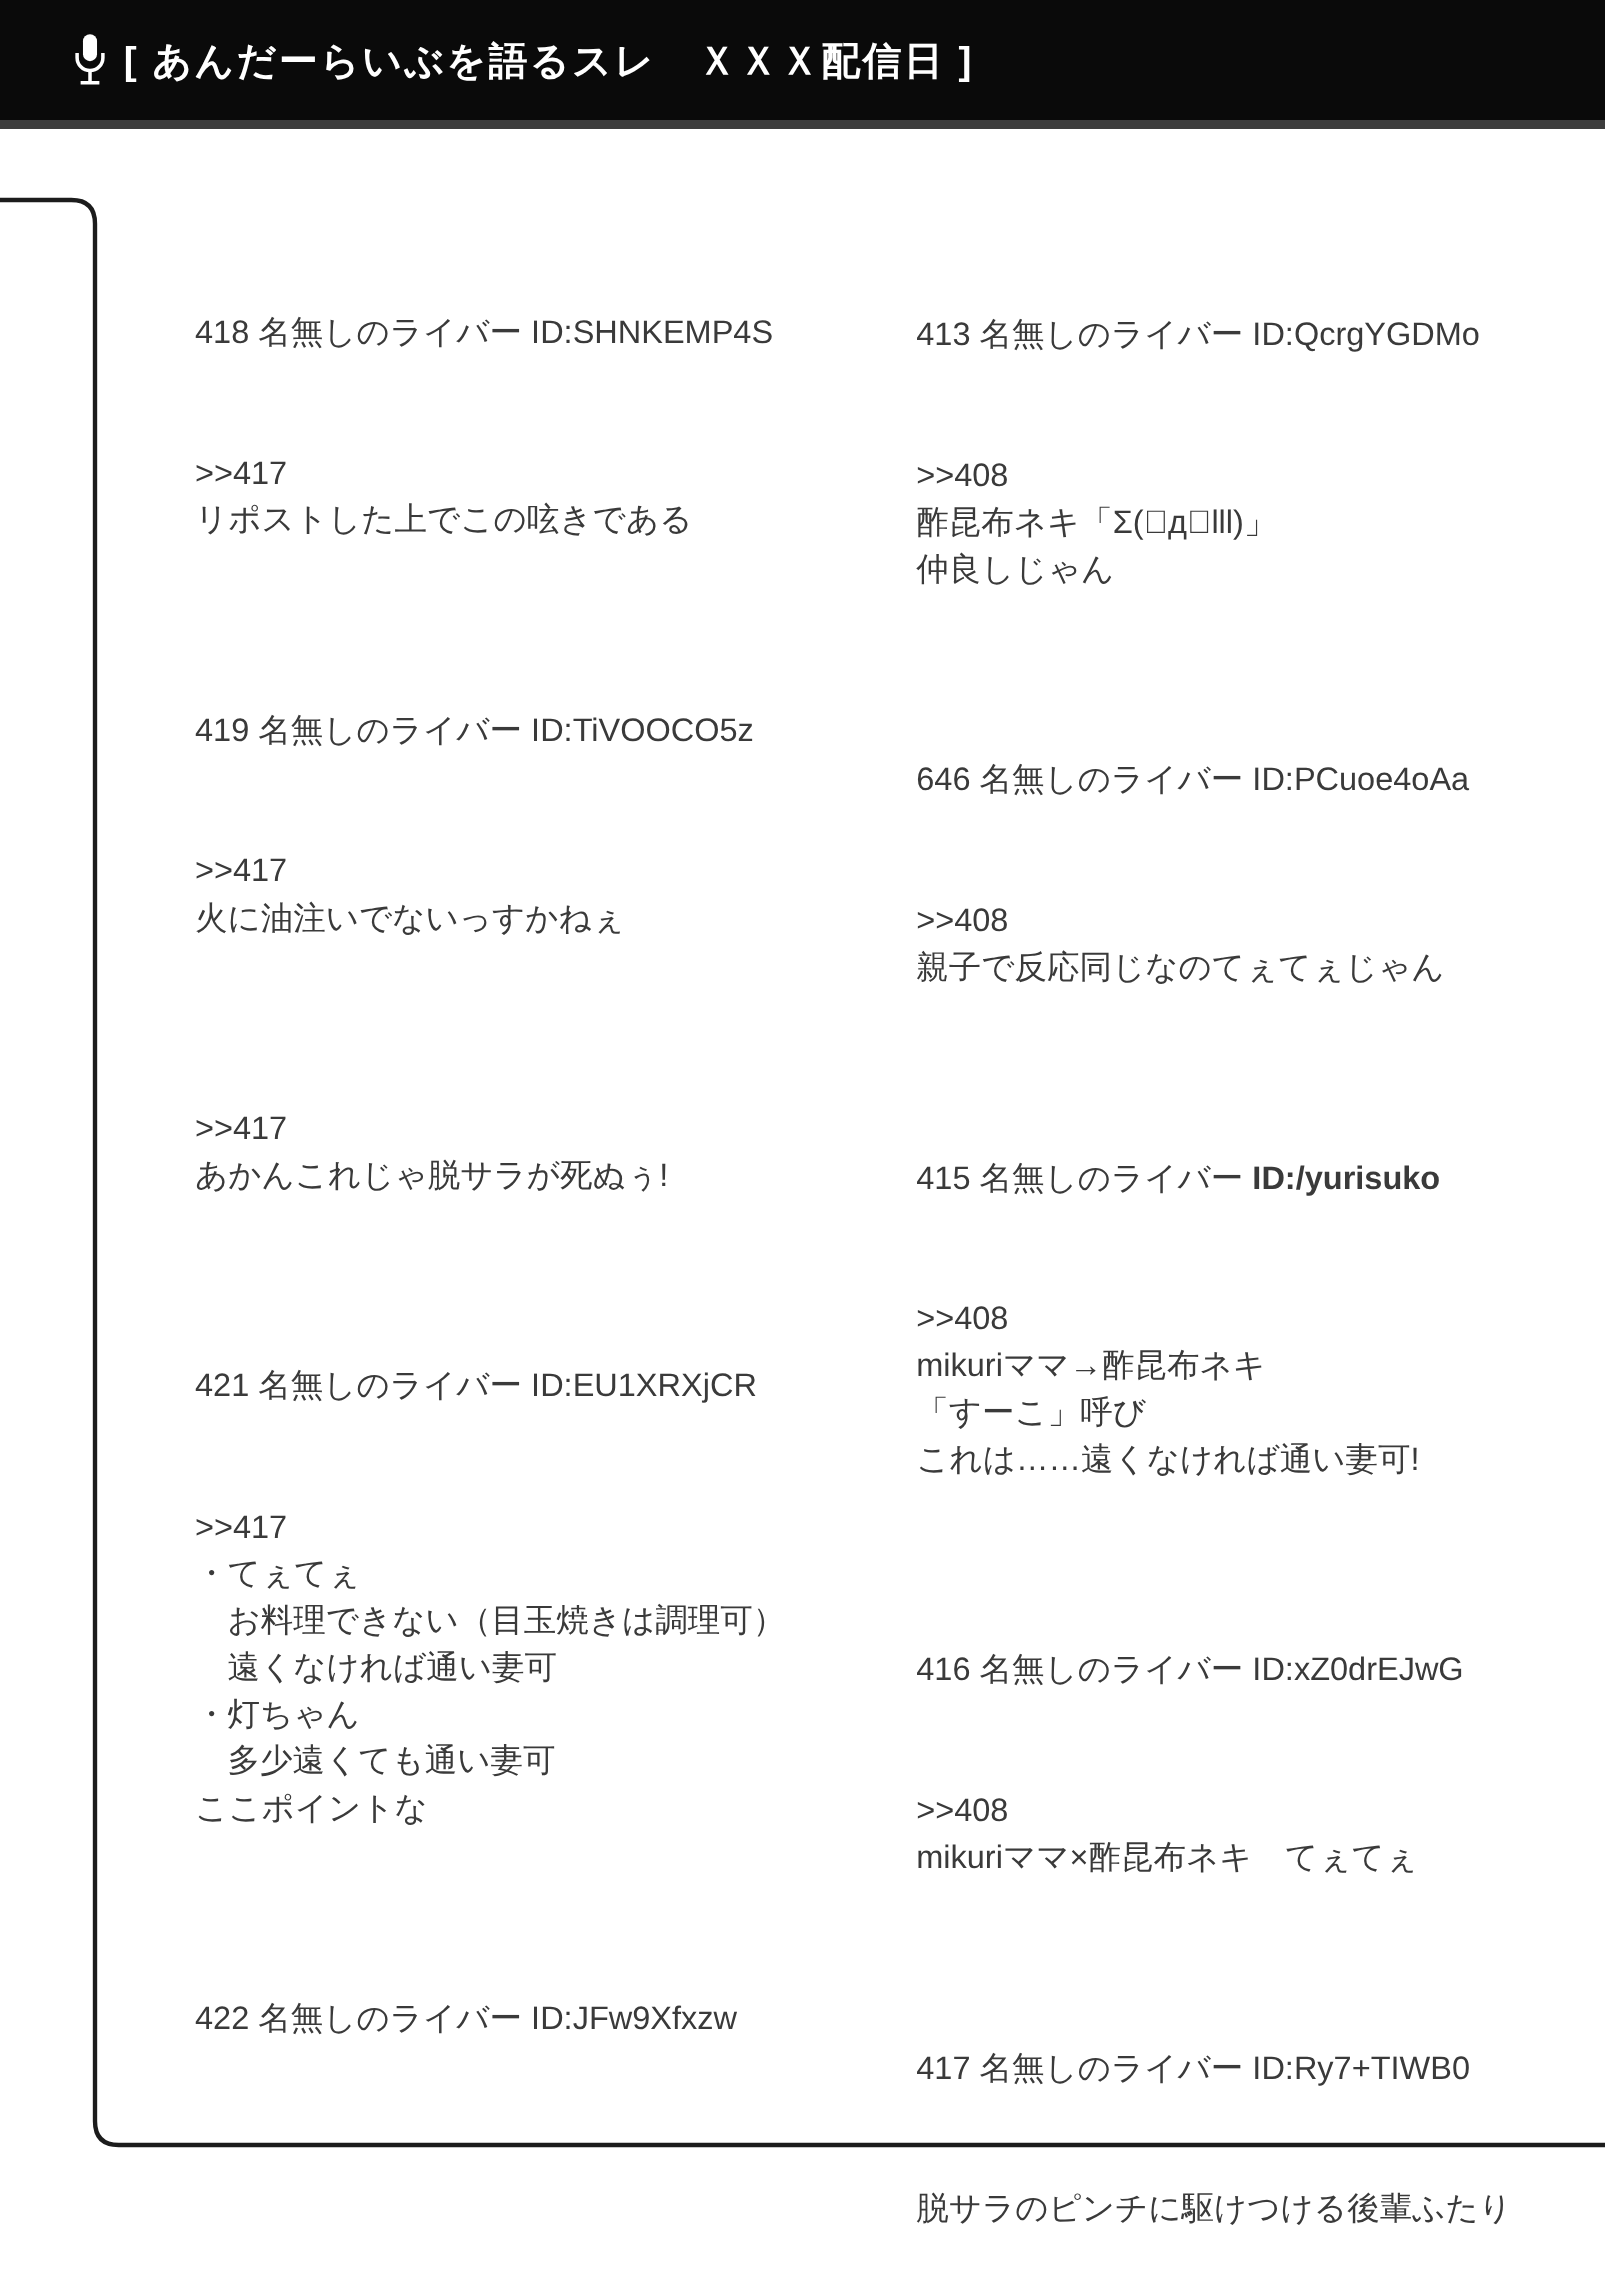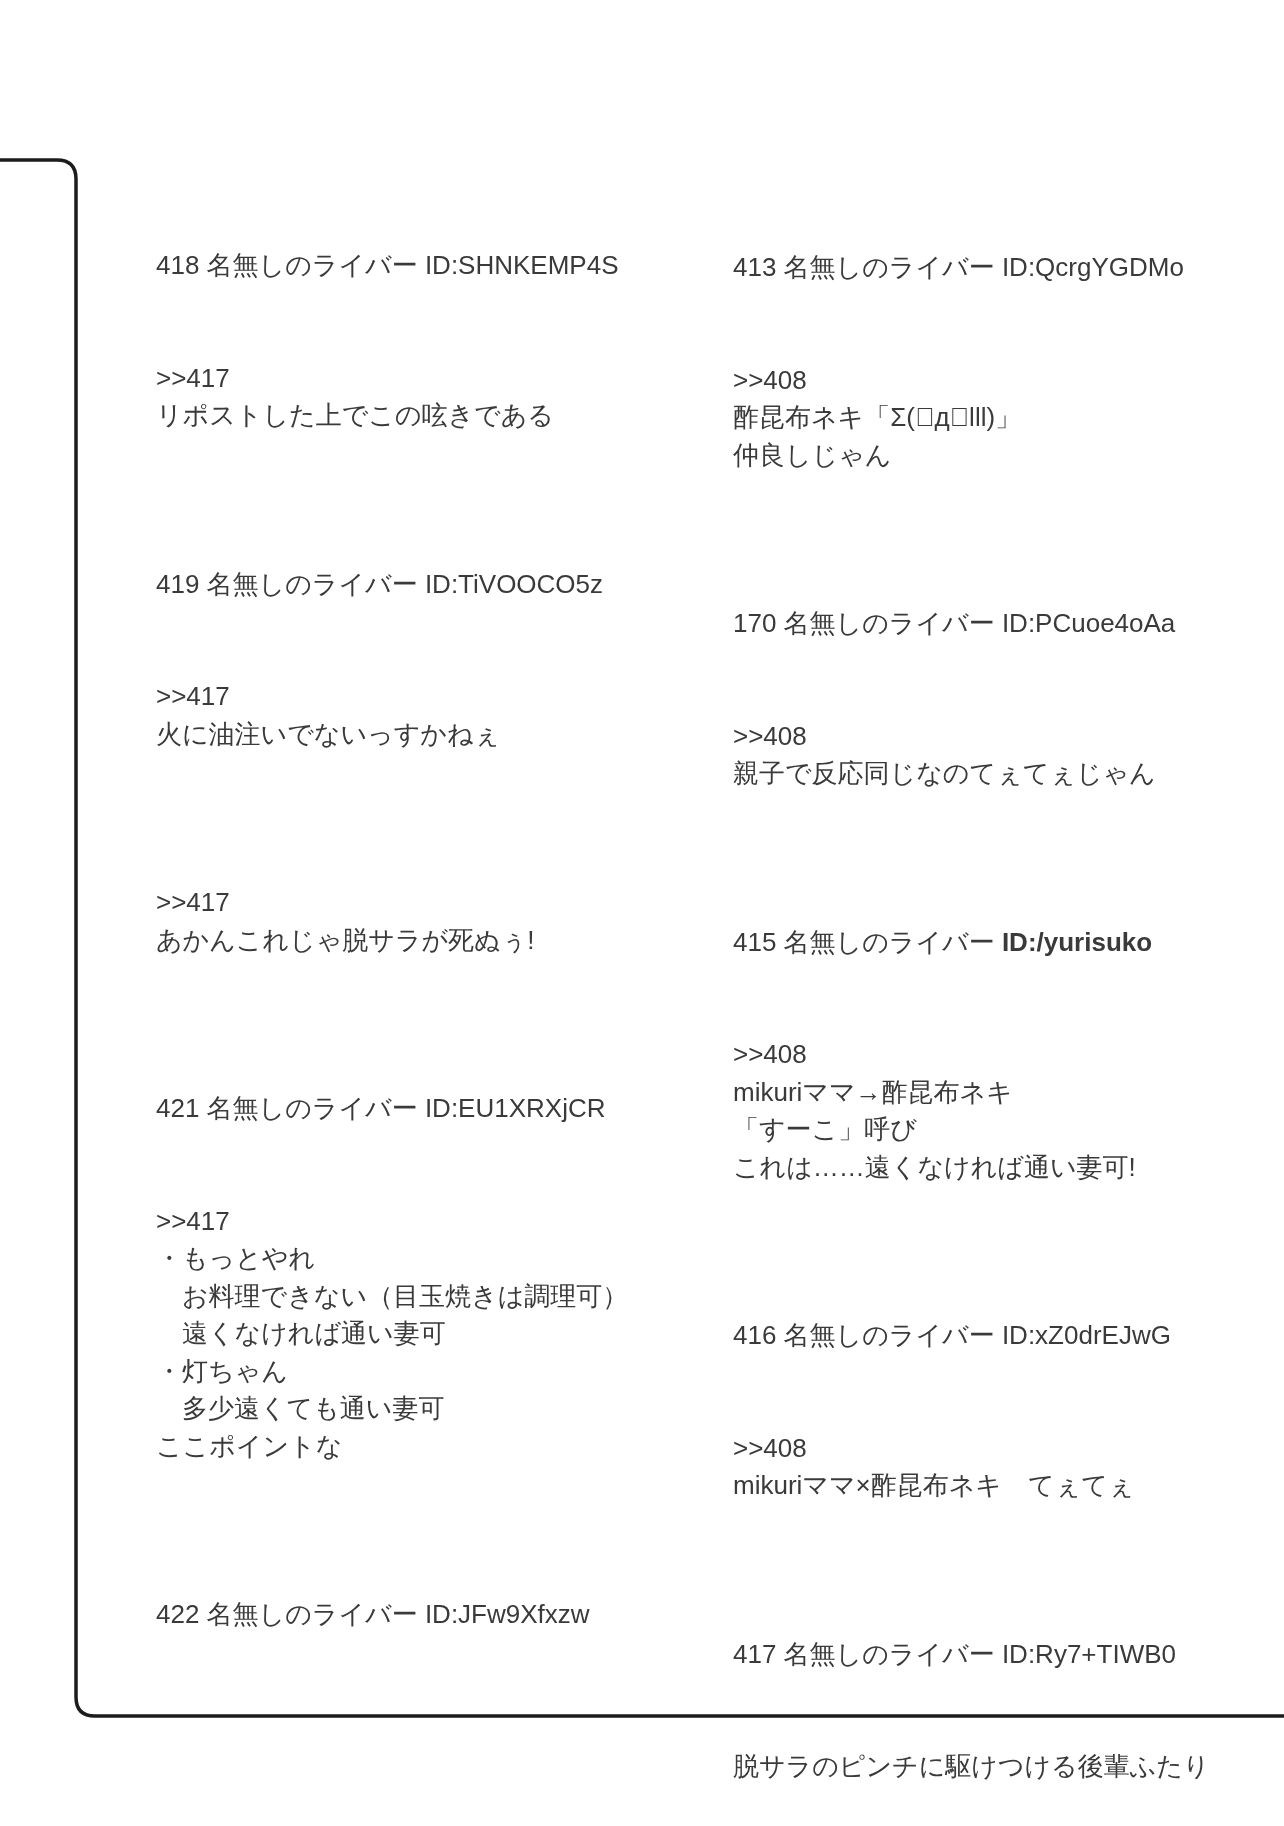--- a/index.html
+++ b/index.html
@@ -28,39 +28,48 @@
   .col-right{left:733px;top:174px;width:480px;}
   .post{margin-bottom:56px;}
   .post.tight{margin-bottom:0;}
   .post-id.bold{font-weight:bold;}
 </style>
 </head>
 <body>
 
 <div class="page">
 
+  <header class="thread-header">
+    <svg class="mic" viewBox="0 0 32 48" fill="none" stroke="#ffffff">
+      <rect x="10" y="2" width="12" height="23" rx="6" fill="#ffffff" stroke="none"></rect>
+      <path d="M5 18 v4 a11 11 0 0 0 22 0 v-4" stroke-width="3" fill="none"></path>
+      <line x1="16" y1="34" x2="16" y2="42" stroke-width="3"></line>
+      <line x1="8" y1="43.5" x2="24" y2="43.5" stroke-width="3"></line>
+    </svg>
+    <div class="title">[ あんだーらいぶを語るスレ　ＸＸＸ配信日 ]</div>
+  </header>
 
   <svg class="panel-border" width="1284" height="1826" viewBox="0 0 1284 1826">
     <path d="M -8 160 L 57 160 Q 76 160 76 179 L 76 1697 Q 76 1716 95 1716 L 1290 1716" fill="none" stroke="#1c1c1c" stroke-width="3.5"></path>
   </svg>
 
   <div class="col col-left" id="col-left"><div class="post">
     <div class="line post-header-line"><span class="post-num">418 </span><span class="post-name">名無しのライバー </span><span class="post-id">ID:SHNKEMP4S</span></div>
   <div class="line anchor">&gt;&gt;417</div><div class="line">リポストした上でこの呟きである</div></div><div class="post">
     <div class="line post-header-line"><span class="post-num">419 </span><span class="post-name">名無しのライバー </span><span class="post-id">ID:TiVOOCO5z</span></div>
   <div class="line anchor">&gt;&gt;417</div><div class="line">火に油注いでないっすかねぇ</div></div><div class="post">
   <div class="line anchor">&gt;&gt;417</div><div class="line">あかんこれじゃ脱サラが死ぬぅ!</div></div><div class="post">
     <div class="line post-header-line"><span class="post-num">421 </span><span class="post-name">名無しのライバー </span><span class="post-id">ID:EU1XRXjCR</span></div>
-  <div class="line anchor">&gt;&gt;417</div><div class="line">・もっとやれ</div><div class="line">　お料理できない（目玉焼きは調理可）</div><div class="line">　遠くなければ通い妻可</div><div class="line">・灯ちゃん</div><div class="line">　多少遠くても通い妻可</div><div class="line">ここポイントな</div></div><div class="post">
+  <div class="line anchor">&gt;&gt;417</div><div class="line">・てぇてぇ</div><div class="line">　お料理できない（目玉焼きは調理可）</div><div class="line">　遠くなければ通い妻可</div><div class="line">・灯ちゃん</div><div class="line">　多少遠くても通い妻可</div><div class="line">ここポイントな</div></div><div class="post">
     <div class="line post-header-line"><span class="post-num">422 </span><span class="post-name">名無しのライバー </span><span class="post-id">ID:JFw9Xfxzw</span></div>
   </div></div>
   <div class="col col-right" id="col-right"><div class="post">
     <div class="line post-header-line"><span class="post-num">413 </span><span class="post-name">名無しのライバー </span><span class="post-id">ID:QcrgYGDMo</span></div>
   <div class="line anchor">&gt;&gt;408</div><div class="line">酢昆布ネキ「Σ(゚д゚lll)」</div><div class="line">仲良しじゃん</div></div><div class="post">
-    <div class="line post-header-line"><span class="post-num">170 </span><span class="post-name">名無しのライバー </span><span class="post-id">ID:PCuoe4oAa</span></div>
+    <div class="line post-header-line"><span class="post-num">646 </span><span class="post-name">名無しのライバー </span><span class="post-id">ID:PCuoe4oAa</span></div>
   <div class="line anchor">&gt;&gt;408</div><div class="line">親子で反応同じなのてぇてぇじゃん</div></div><div class="post">
     <div class="line post-header-line"><span class="post-num">415 </span><span class="post-name">名無しのライバー </span><span class="post-id bold">ID:/yurisuko</span></div>
   <div class="line anchor">&gt;&gt;408</div><div class="line">mikuriママ→酢昆布ネキ</div><div class="line">「すーこ」呼び</div><div class="line">これは……遠くなければ通い妻可!</div></div><div class="post">
     <div class="line post-header-line"><span class="post-num">416 </span><span class="post-name">名無しのライバー </span><span class="post-id">ID:xZ0drEJwG</span></div>
   <div class="line anchor">&gt;&gt;408</div><div class="line">mikuriママ×酢昆布ネキ　てぇてぇ</div></div><div class="post tight">
     <div class="line post-header-line"><span class="post-num">417 </span><span class="post-name">名無しのライバー </span><span class="post-id">ID:Ry7+TIWB0</span></div>
   <div class="line">脱サラのピンチに駆けつける後輩ふたり</div></div></div>
 
 </div>
 

